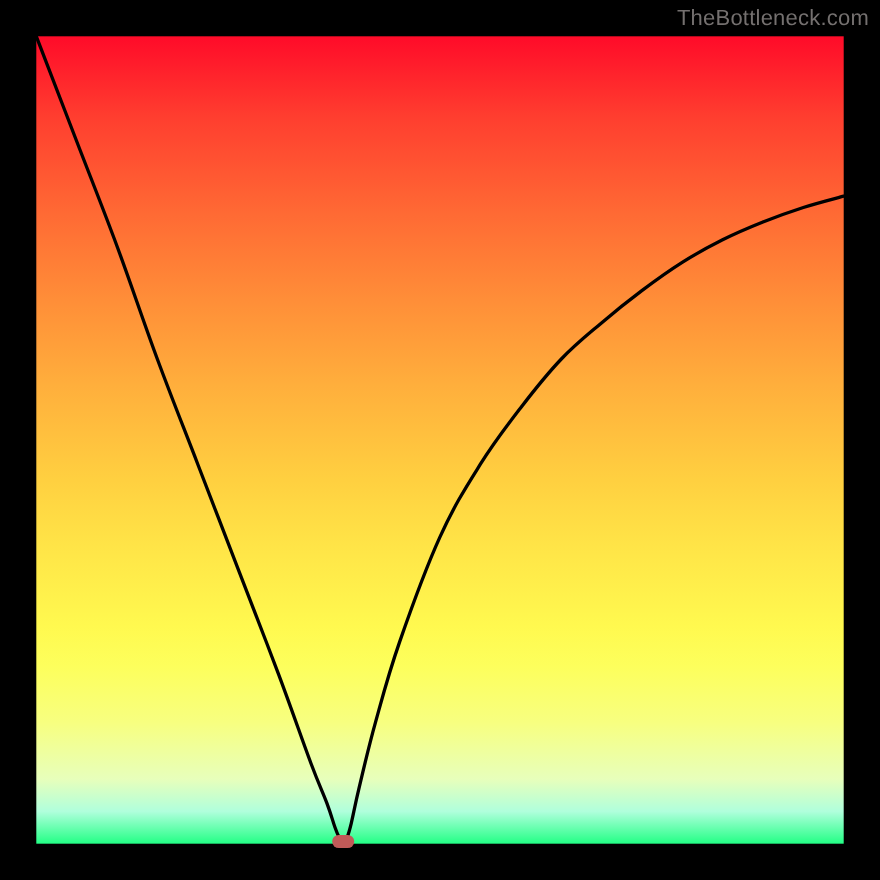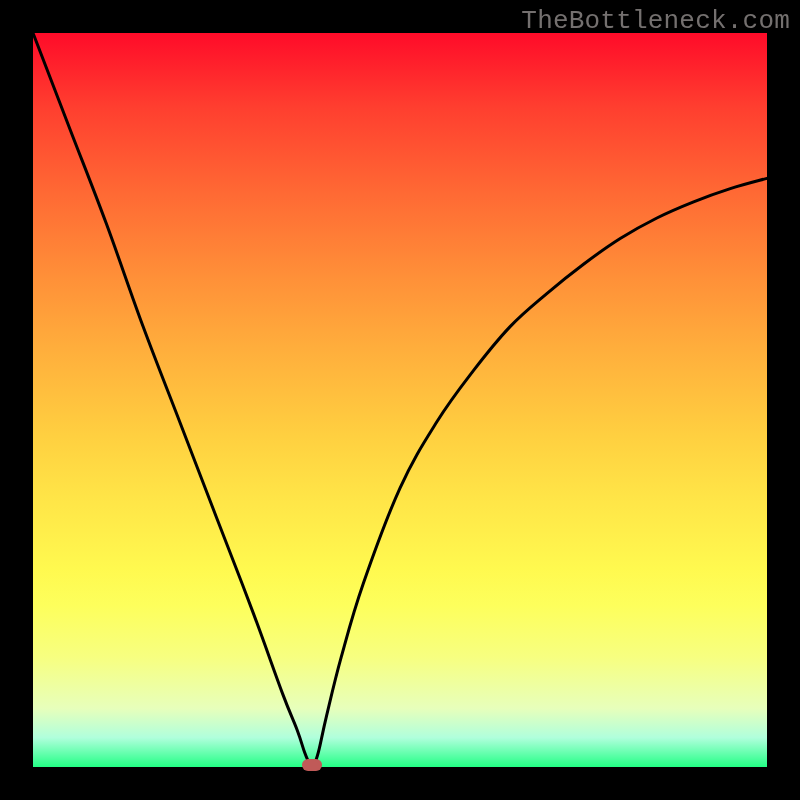--- a/index.html
+++ b/index.html
@@ -28,22 +28,22 @@
       #fdff5c 78%,
       #f7ff80 85%,
       #e7ffbb 92%,
       #b0ffdc 96%,
       #23ff85 100%);
   }
   .watermark {
     position: absolute;
     top: 6px;
     right: 10px;
-    font-family: Liberation Mono, monospace;
-    font-size: 26px;
+    font-family: Liberation Sans, sans-serif;
+    font-size: 20px;
     color: #74706f;
     letter-spacing: 0.2px;
   }
   svg.curve {
     position: absolute;
     left: 0; top: 0;
     width: 734px;
     height: 734px;
     overflow: visible;
   }

